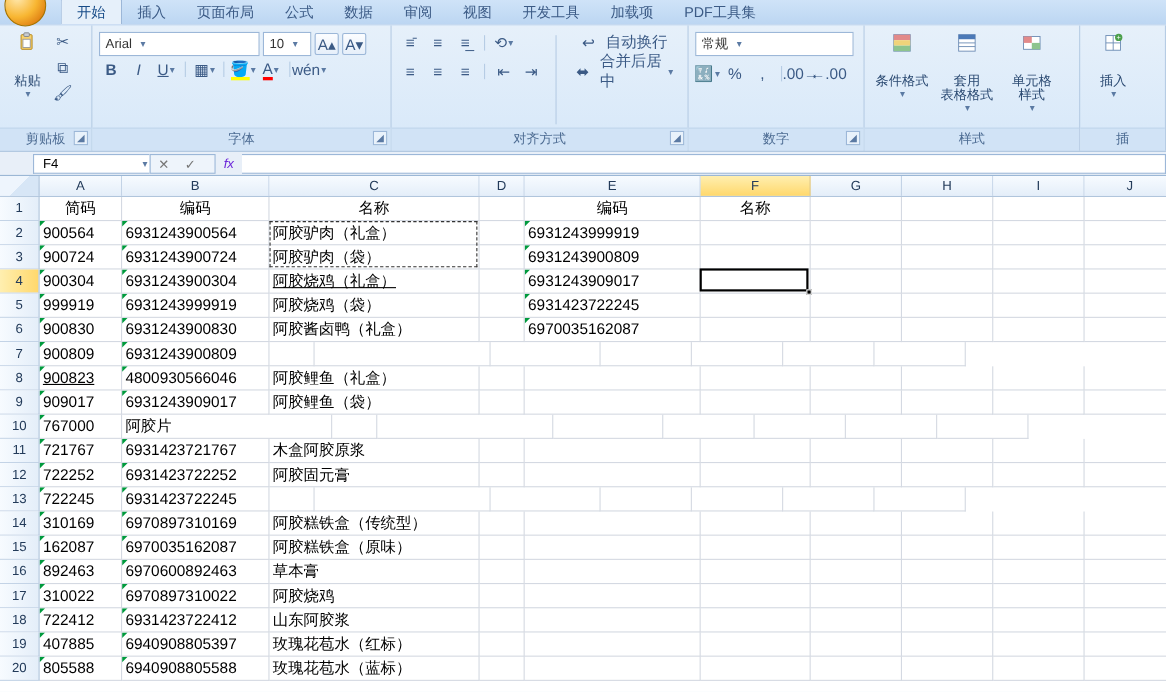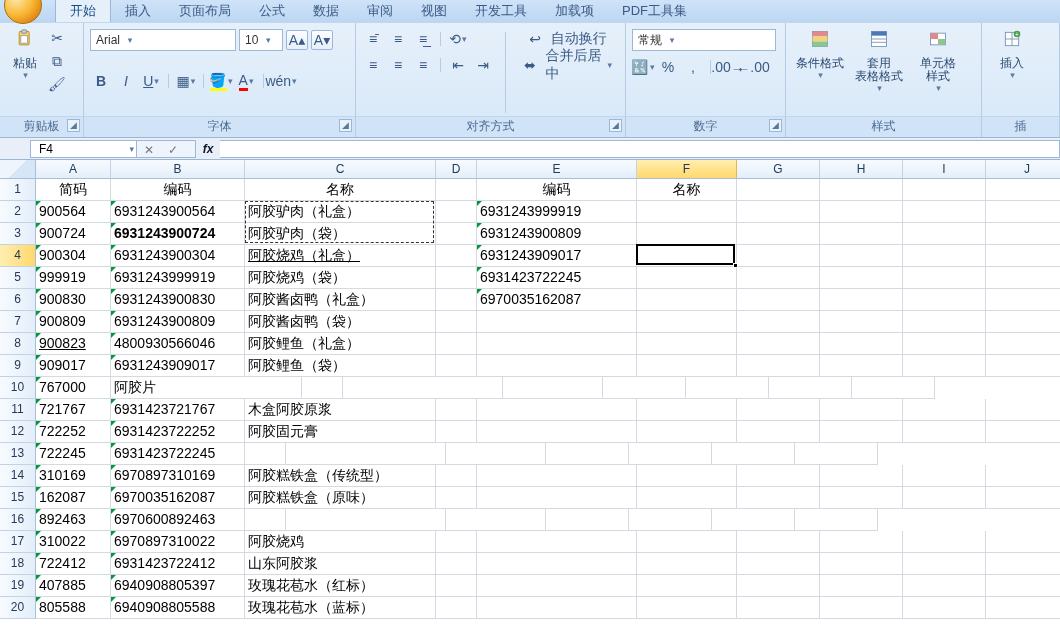--- a/index.html
+++ b/index.html
@@ -10,34 +10,34 @@
   .tabs { display: flex; align-items: flex-end; height: 22px; padding-left: 55px; background: linear-gradient(#cfe3f8, #bcd6f2); font-size: 13px; }
   .tab { padding: 3px 14px 2px 14px; color: #3b5a85; cursor: pointer; }
   .tab.active { background: #e6f0fa; border: 1px solid #9cb7d8; border-bottom: none; border-top-left-radius: 3px; border-top-right-radius: 3px; color: #154a87; }
   
   .ribbon { height: 116px; background: linear-gradient(#e6f0fa, #d7e8f9); border-top: 1px solid #c2d7ef; border-bottom: 1px solid #9bb7d5; display: flex; overflow: hidden; }
   .group { border-right: 1px solid #b6cce4; display: flex; flex-direction: column; position: relative; }
   .group-body { flex: 1; display: flex; align-items: flex-start; padding: 3px 6px 0 6px; }
   .group-label { text-align: center; font-size: 12px; color: #4c6b92; background: #d1e3f6; border-top: 1px solid #c0d6ed; padding: 1px 0 2px 0; position: relative; }
   .group-label .dlg { position: absolute; right: 3px; top: 2px; width: 13px; height: 13px; border: 1px solid #9cb7d8; background: #e9f2fb; font-size: 9px; line-height: 11px; text-align: center; color: #5b7aa3; cursor: pointer; }
   .bigbtn { width: 38px; height: 62px; display: flex; flex-direction: column; align-items: center; justify-content: flex-start; border: 1px solid transparent; border-radius: 3px; padding: 2px 2px; cursor: pointer; }
-  .biglabel { font-size: 12px; color: #2b4a72; margin-top: 8px; text-align: center; line-height: 13px;}
+  .biglabel { font-size: 12px; color: #2b4a72; margin-top: 18px; text-align: center; line-height: 13px;}
   .smallcol { display: flex; flex-direction: column; justify-content: flex-start; gap: 3px; padding: 2px 2px; }
   .smallbtn { width: 22px; height: 20px; border: 1px solid transparent; border-radius: 2px; display:flex; align-items:center; justify-content:center; cursor:pointer; font-size:14px; color:#3b5a85;}
   .combo { border: 1px solid #9cb7d8; background:#fff; height:22px; display:flex; align-items:center; padding:0 3px 0 5px; font-size:12px; color:#333;}
   .combo .dd { width:12px; text-align:center; font-size:9px; color:#5b7aa3; cursor:pointer; margin-left:4px;}
   .row { display:flex; gap:3px; align-items:center; }
   .sep { width:1px; background:#b6cce4; margin: 3px 3px; align-self:stretch;}
   .dropdown-arrow { font-size:9px; color:#5b7aa3; margin-left:1px;}
   
   .formula-row { height:22px; background:#e8eff8; border-bottom:1px solid #9bb7d5; display:flex; align-items:center;}
   .namebox { margin-left:30px; width:106px; border:1px solid #9cb7d8; border-right:none; background:#fff; height:18px; display:flex; align-items:center; padding:0 2px 0 8px; font-family: Arial; font-size:12px;}
   .namebox .dd2 { margin-left:auto; font-size:9px; color:#5b7aa3; cursor:pointer;}
   .fx-cancel, .fx-enter, .fx { width:24px; height:18px; display:flex; align-items:center; justify-content:center; cursor:pointer; color:#777;}
-  .fx { font-style:italic; font-weight:bold; color:#0f172a;}
+  .fx { font-style:italic; font-weight:normal; color:#6d28d9;}
   .formula-input { flex:1; height:18px; border:1px solid #9cb7d8; background:#fff; border-left:none; padding:0 4px; font-family:Arial;}
   
   .sheet { position:relative; background:#fff; height: calc(629px - 22px - 116px - 22px); overflow:hidden;}
   .colheaders { display:flex; position:absolute; top:0; left:0; height:19px; background:linear-gradient(#f7fbff,#e4eef9); border-bottom:1px solid #a8bfd9;}
   .corner { width:36px; border-right:1px solid #a8bfd9; background:linear-gradient(135deg,#eef5fd 50%, #d7e6f6 50%); position:relative;}
   .ch { border-right:1px solid #c3d3e6; text-align:center; font-size:12px; color:#233b5a; line-height:18px; font-family:Arial; background:linear-gradient(#f7fbff,#e4eef9);}
   .ch.sel { background: linear-gradient(#ffefb0,#ffd86c); border-right:1px solid #e1b84c;}
   .rowheaders { position:absolute; top:19px; left:0; width:36px;}
   .rh { height:22px; border-bottom:1px solid #c3d3e6; border-right:1px solid #a8bfd9; text-align:center; font-size:12px; color:#233b5a; line-height:21px; font-family: Arial; background:linear-gradient(90deg,#f7fbff,#e4eef9);} 
   .rh.sel { background: linear-gradient(90deg,#ffefb0,#ffd86c);}
@@ -92,21 +92,21 @@
           </div>
         <div class="smallbtn">
             <span>🖌</span>
           </div>
       </div>
     </div>
     <div class="group-label"><span>剪贴板</span><span class="dlg">◢</span></div>
   </div>
 
   <div class="group" style="width:272px">
-    <div class="group-body" style="flex-direction:column; gap:20px; padding-top:6px">
+    <div class="group-body" style="flex-direction:column; gap:2px; padding-top:6px">
       <div class="row">
         <div class="combo" style="width:146px">
             <span>Arial</span>
             <span class="dd">▾</span>
           </div>
         <div class="combo" style="width:44px">
             <span>10</span>
             <span class="dd">▾</span>
           </div>
         <div class="smallbtn pill">
@@ -353,21 +353,21 @@
         <div class="cell" style="width: 41px;"></div>
         <div class="cell numtri" style="width: 160px;">6931243999919</div>
         <div class="cell" style="width: 100px;"></div>
         <div class="cell" style="width: 83px;"></div>
         <div class="cell" style="width: 83px;"></div>
         <div class="cell" style="width: 83px;"></div>
         <div class="cell" style="width: 83px;"></div>
       </div>
       <div class="crow">
         <div class="cell numtri" style="width: 75px;">900724</div>
-        <div class="cell numtri" style="width: 134px; font-weight: bold;">6931243900724</div>
+        <div class="cell numtri" style="width: 134px;">6931243900724</div>
         <div class="cell ltext" style="width: 191px;">阿胶驴肉（袋）</div>
         <div class="cell" style="width: 41px;"></div>
         <div class="cell numtri" style="width: 160px;">6931243900809</div>
         <div class="cell" style="width: 100px;"></div>
         <div class="cell" style="width: 83px;"></div>
         <div class="cell" style="width: 83px;"></div>
         <div class="cell" style="width: 83px;"></div>
         <div class="cell" style="width: 83px;"></div>
       </div>
       <div class="crow">
@@ -402,21 +402,20 @@
         <div class="cell numtri" style="width: 160px;">6970035162087</div>
         <div class="cell" style="width: 100px;"></div>
         <div class="cell" style="width: 83px;"></div>
         <div class="cell" style="width: 83px;"></div>
         <div class="cell" style="width: 83px;"></div>
         <div class="cell" style="width: 83px;"></div>
       </div>
       <div class="crow">
         <div class="cell numtri" style="width: 75px;">900809</div>
         <div class="cell numtri" style="width: 134px;">6931243900809</div>
-        <div class="cell ltext" style="width: 191px;">阿胶酱卤鸭（袋）</div>
         <div class="cell" style="width: 41px;"></div>
         <div class="cell" style="width: 160px;"></div>
         <div class="cell" style="width: 100px;"></div>
         <div class="cell" style="width: 83px;"></div>
         <div class="cell" style="width: 83px;"></div>
         <div class="cell" style="width: 83px;"></div>
         <div class="cell" style="width: 83px;"></div>
       </div>
       <div class="crow">
         <div class="cell numtri" style="width: 75px; text-decoration: underline;">900823</div>
@@ -508,20 +507,21 @@
         <div class="cell" style="width: 160px;"></div>
         <div class="cell" style="width: 100px;"></div>
         <div class="cell" style="width: 83px;"></div>
         <div class="cell" style="width: 83px;"></div>
         <div class="cell" style="width: 83px;"></div>
         <div class="cell" style="width: 83px;"></div>
       </div>
       <div class="crow">
         <div class="cell numtri" style="width: 75px;">892463</div>
         <div class="cell numtri" style="width: 134px;">6970600892463</div>
+        <div class="cell ltext" style="width: 191px;">草本膏</div>
         <div class="cell" style="width: 41px;"></div>
         <div class="cell" style="width: 160px;"></div>
         <div class="cell" style="width: 100px;"></div>
         <div class="cell" style="width: 83px;"></div>
         <div class="cell" style="width: 83px;"></div>
         <div class="cell" style="width: 83px;"></div>
         <div class="cell" style="width: 83px;"></div>
       </div>
       <div class="crow">
         <div class="cell numtri" style="width: 75px;">310022</div>

